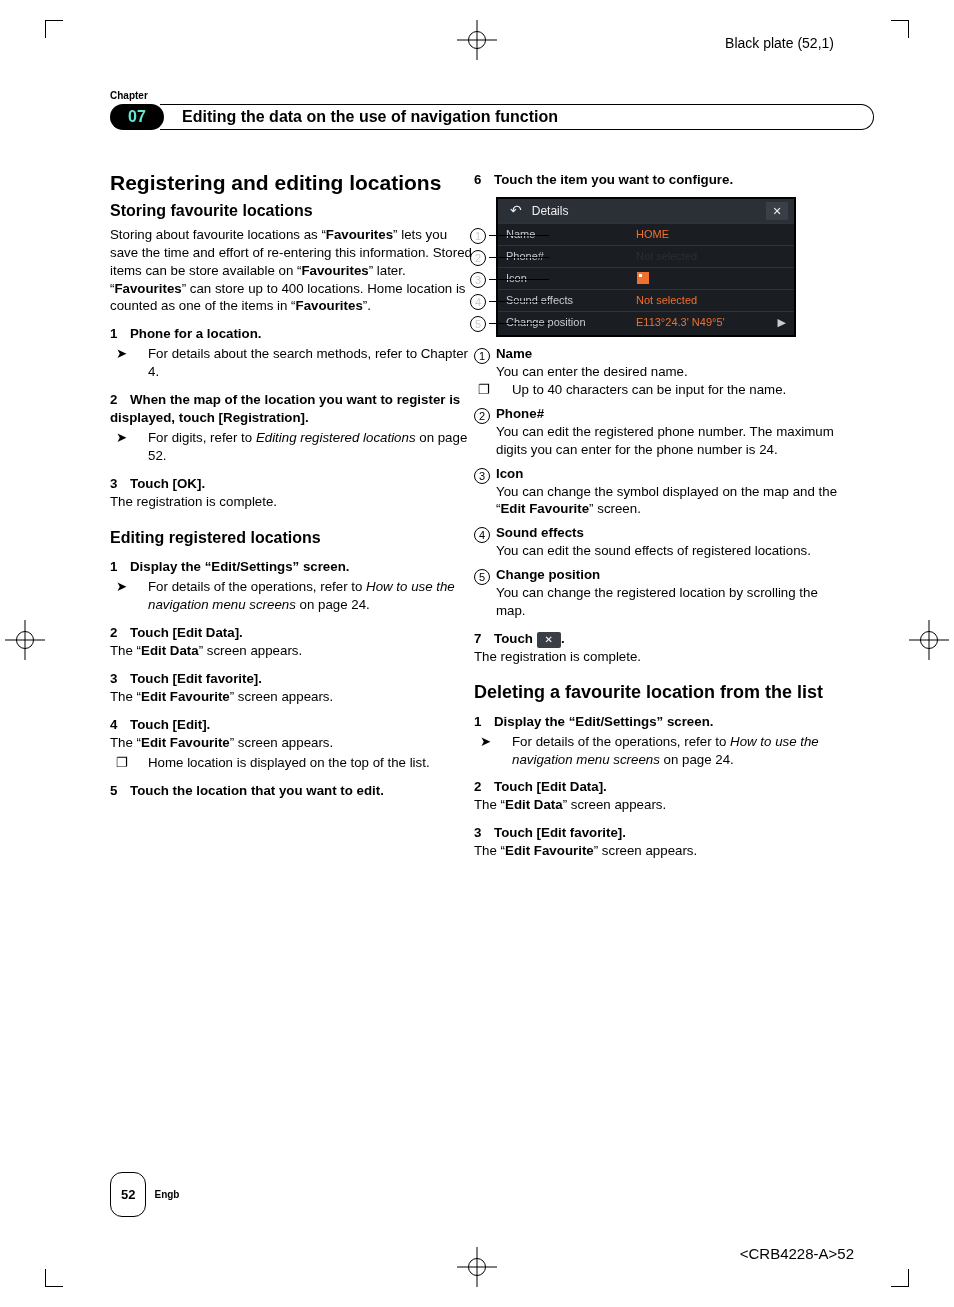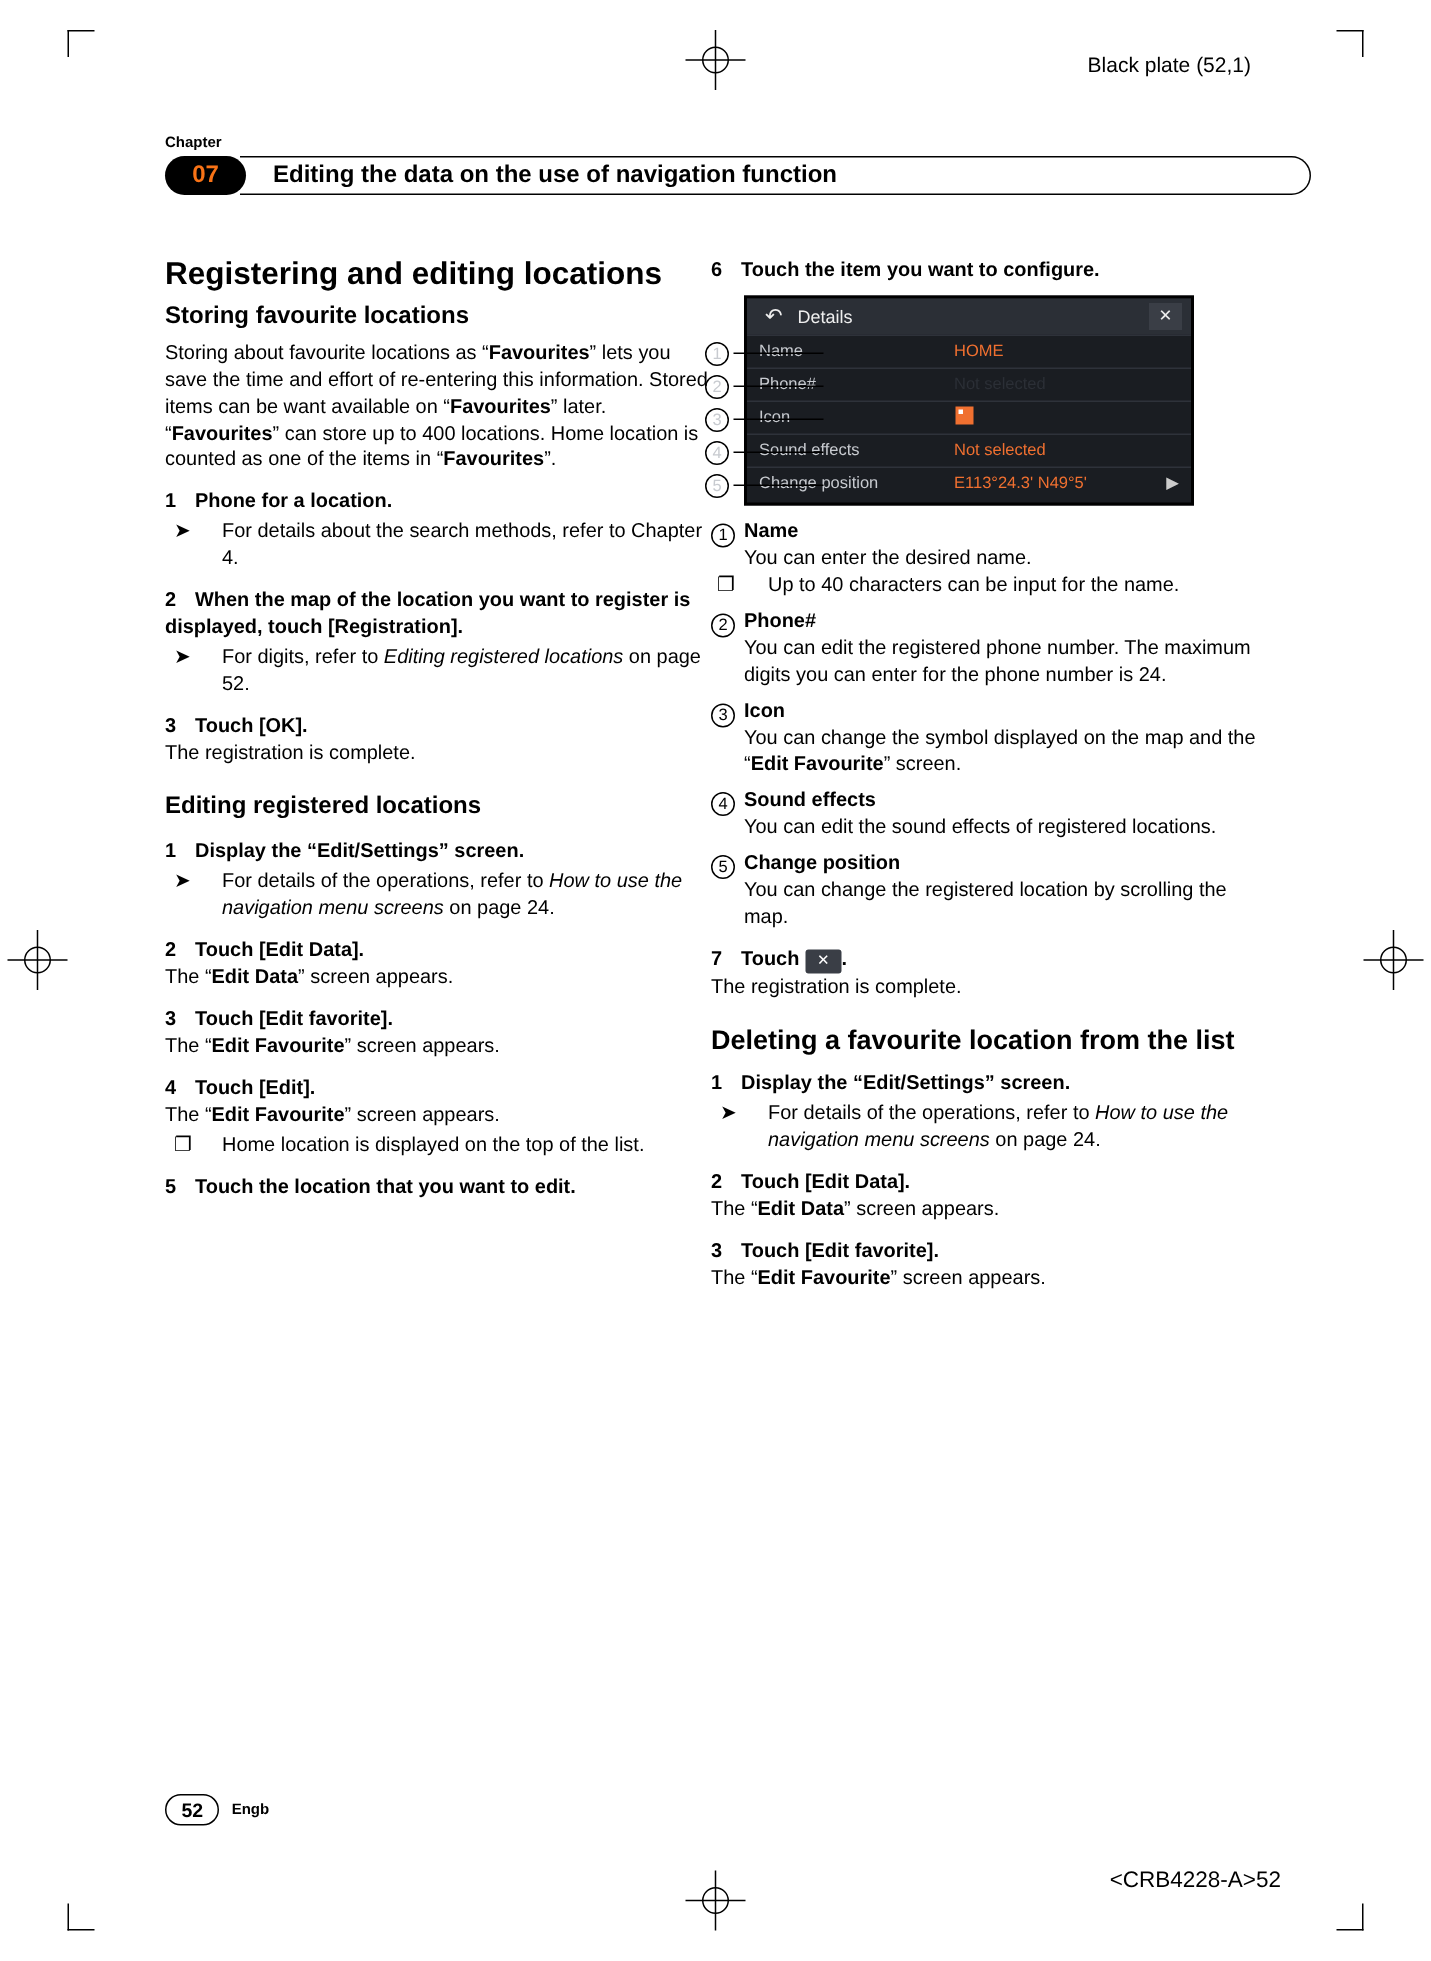--- a/index.html
+++ b/index.html
@@ -33,21 +33,21 @@
   .black-plate {
     position:absolute; top:35px; right:120px; font-size:14px;
   }
   .page {
     position:absolute;
     left:110px; right:80px; top:90px; bottom:100px;
   }
   .chap-label { font-size:10px; font-weight:700; }
   .title-row { display:flex; align-items:center; margin-top:2px; height:28px; }
   .chap-pill {
-    width:54px; height:26px; background:#000; color:#f97316; border-radius:14px;
+    width:54px; height:26px; background:#000; color:#5eead4; border-radius:14px;
     display:flex; align-items:center; justify-content:center; font-weight:700; font-size:16px;
     margin-right:10px; position:relative; z-index:2;text-align:right;
   }
   .title-bar {
     flex:1; height:26px; border:1.5px solid #000; border-left:none; border-radius:0 14px 14px 0;
     display:flex; align-items:center; padding-left:10px; font-weight:700; font-size:16px;
     margin-left:-14px; padding-left:22px;
   }
   .columns { display:flex; margin-top:40px; }
   .col { width:364px; font-size:13.3px; line-height:1.35; }
@@ -75,21 +75,21 @@
   .ss-header .x { width:22px; height:18px; background:#3a3e46; text-align:center; line-height:18px; }
   .ss-row { height:22px; display:flex; align-items:center; border-top:1px solid #2e323a; padding-left:8px; }
   .ss-row .k { width:130px; }
   .ss-row .v { color:#f07030; }
   .ss-row .arrow { margin-left:auto; margin-right:8px; color:#ccc; }
   .ss-callouts { position:absolute; left:-28px; top:26px; }
   .ss-callouts .co { height:22px; display:flex; align-items:center; }
   .ss-callouts .line { width:60px; height:1px; background:#000; margin-left:3px; }
   .close-chip { display:inline-block; background:#3a3e46; color:#fff; font-size:10px; padding:1px 8px; border-radius:2px; }
   .foot-page { position:absolute; left:0; bottom:-10px; display:flex; align-items:center; }
-  .foot-page .pill { border:1.5px solid #000; border-radius:12px; padding:2px 10px; font-weight:700; font-size:13px; margin-right:8px; }
+  .foot-page .pill { border:1.5px solid #000; border-radius:12px; padding:14px 10px; font-weight:700; font-size:13px; margin-right:8px; }
   .foot-page .lang { font-size:10px; font-weight:700; }
   .doc-code { position:absolute; bottom:-55px; right:20px; font-size:15px; }
   .ws-pre { white-space:normal; }
   .inline-svg { display:inline-block; vertical-align:-2px; }
 </style>
 </head>
 <body>
 
 <div class="crop-tl"></div>
 <div class="crop-tr"></div>
@@ -116,21 +116,21 @@
     <div class="chap-pill">07</div>
     <div class="title-bar">Editing the data on the use of navigation function</div>
   </div>
 
   <div class="columns">
 
     <div class="col">
       <h2>Registering and editing locations</h2>
       <h3>Storing favourite locations</h3>
       <p class="ws-pre">
-        <span>Storing about favourite locations as “</span><b>Favourites</b><span>” lets you save the time and effort of re-entering this information. Stored items can be want available on “</span><b>Favourites</b><span>” later.</span><br>
+        <span>Storing about favourite locations as “</span><b>Favourites</b><span>” lets you save the time and effort of re-entering this information. Stored items can be store available on “</span><b>Favourites</b><span>” later.</span><br>
         <span>“</span><b>Favourites</b><span>” can store up to 400 locations. Home location is counted as one of the items in “</span><b>Favourites</b><span>”.</span>
       </p>
 
       <div class="step">
         <span class="step-num">1</span><span class="step-title">Phone for a location.</span>
         <div class="sub-bullet"><span class="bullet-sym">➤</span><span>For details about the search methods, refer to Chapter 4.</span></div>
       </div>
 
       <div class="step">
         <b><span class="step-num">2</span><span class="step-title">When the map of the location you want to register is displayed, touch [Registration].</span></b>

